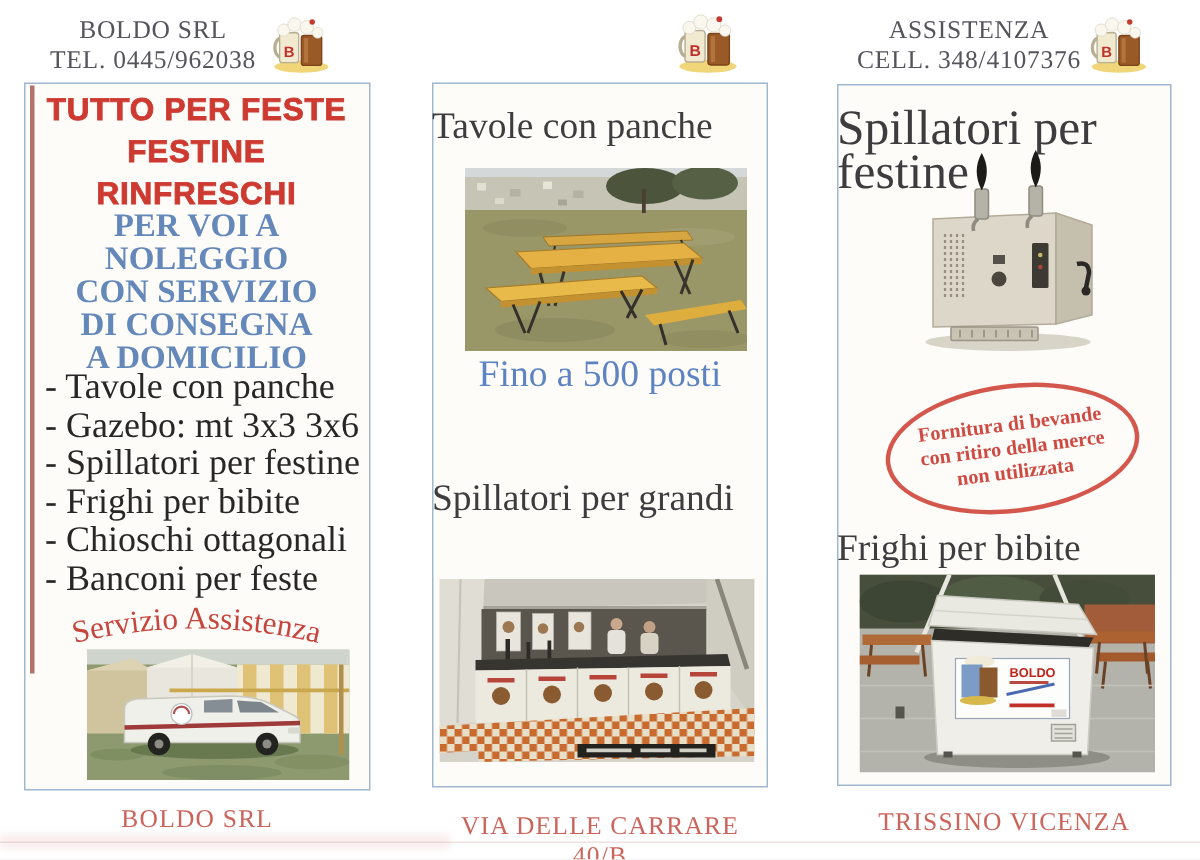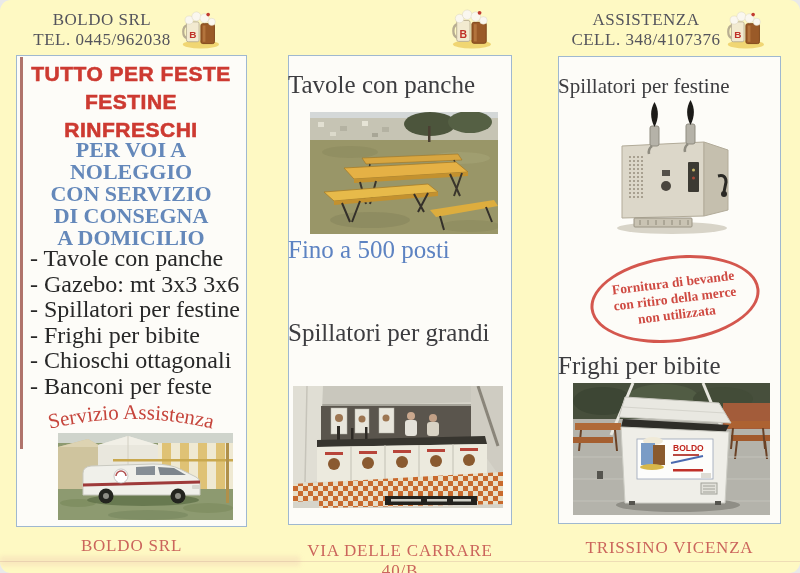--- a/index.html
+++ b/index.html
@@ -1,30 +1,30 @@
 <!DOCTYPE html>
 <html><head>
 <meta charset="utf-8">
 <style>
   html,body{margin:0;padding:0;background:#e9e9e9}
-  .page{position:relative;width:800px;height:573px;background:#fef9c3;overflow:hidden;
-        font-family:"Liberation Serif",serif;border-radius:11px;}
+  .page{position:relative;width:800px;height:573px;background:#ffffff;overflow:hidden;
+        font-family:"Liberation Serif",serif;}
   .panel{position:absolute;border:1px solid #9fb8d0;background:#fdfcf8;box-sizing:border-box}
   .hdr{position:absolute;text-align:center;color:#54545c;font-size:17px;line-height:19.5px;letter-spacing:.5px}
   .beer{position:absolute}
   .cap{position:absolute;text-align:center;color:#cb655c;font-size:17px;letter-spacing:.8px}
   .red-title{position:absolute;left:16px;top:60px;width:230px;text-align:center;
              font-family:Liberation Sans, sans-serif;font-weight:bold;color:#cd3a31;
              font-size:21px;line-height:28px;letter-spacing:.5px;-webkit-text-stroke:.6px #cd3a31}
   .blue-sub{position:absolute;left:16px;top:139px;width:230px;text-align:center;
             color:#6488ba;font-weight:bold;font-size:22px;line-height:22px}
   .items{position:absolute;left:30px;top:246px;width:214px;color:#272727;
          font-size:24px;line-height:25.5px;white-space:nowrap}
   .m-title{position:absolute;text-align:left;color:#3d3d40;font-size:25px;line-height:29px}
-  .blue-note{position:absolute;color:#5d83c2;font-size:25px}
+  .blue-note{position:absolute;text-align:center;color:#5d83c2;font-size:25px}
   .photo{position:absolute}
   .red-edge{position:absolute;left:20px;top:57px;width:3px;height:392px;background:#8f3a30;opacity:.7}
   .oval{position:absolute;left:590px;top:256px;width:164px;height:80px;border:3px solid #d4574e;
         border-radius:50%;transform:rotate(-7deg);display:flex;align-items:center;justify-content:center}
   .oval-text{text-align:center;color:#cf4a42;font-weight:bold;font-size:13.5px;line-height:16px}
   .arc-svg{position:absolute;left:18px;top:396px}
   .smudge{position:absolute;left:0;top:556px;width:300px;height:10px;background:rgba(225,160,160,.18);filter:blur(2px)}
   .bottom-line{position:absolute;left:0;top:561px;width:100%;height:1px;background:rgba(190,140,140,.25)}
 </style>
 </head>
@@ -244,21 +244,21 @@
     <polygon points="0,98 210,86 210,104 0,116" fill="url(#chk)"></polygon>
     <polygon points="26,114 210,100 210,118 26,122" fill="url(#chk)"></polygon>
     <rect x="92" y="110" width="92" height="9" fill="#23221e"></rect>
     <rect x="98" y="113" width="30" height="2.5" fill="#cfcfc6"></rect>
       <rect x="134" y="113" width="20" height="2.5" fill="#cfcfc6"></rect>
       <rect x="160" y="113" width="18" height="2.5" fill="#cfcfc6"></rect>
   </svg>
 
   <div class="cap" style="left:288px;top:541px;width:224px">VIA DELLE CARRARE 40/B</div>
 
-  <div class="m-title" style="left:558px;top:72px;width:223px;font-size:21px">Spillatori per festine</div>
+  <div class="m-title" style="left:558px;top:72px;width:223px;font-size:33px">Spillatori per festine</div>
 
   <svg class="photo" style="left:600px;top:100px" width="150" height="140" viewBox="0 0 150 140">
     <ellipse cx="72" cy="128" rx="55" ry="6" fill="#d8d4c8"></ellipse>
     <polygon points="22,46 104,42 128,50 46,55" fill="#e9e4d6"></polygon>
     <polygon points="22,46 104,42 104,116 22,118" fill="#dcd7c9" stroke="#b2ab99" stroke-width="1"></polygon>
     <polygon points="104,42 128,50 128,110 104,116" fill="#c5bfae" stroke="#b2ab99" stroke-width="1"></polygon>
     <path d="M30,56 V100 M34,56 V100 M38,56 V100 M42,56 V100" stroke="#968f7e" stroke-width="1.5" stroke-dasharray="2,2"></path>
     <rect x="50" y="26" width="9" height="20" rx="2" fill="#b5b2a8" stroke="#8f8c80"></rect>
     <path d="M54.5,2 C50,10 50,18 54.5,27 C59,18 59,10 54.5,2" fill="#1c1b18"></path>
     <path d="M52,46 q-4,3 -3,8" stroke="#8f8c80" stroke-width="2.5" fill="none"></path>

